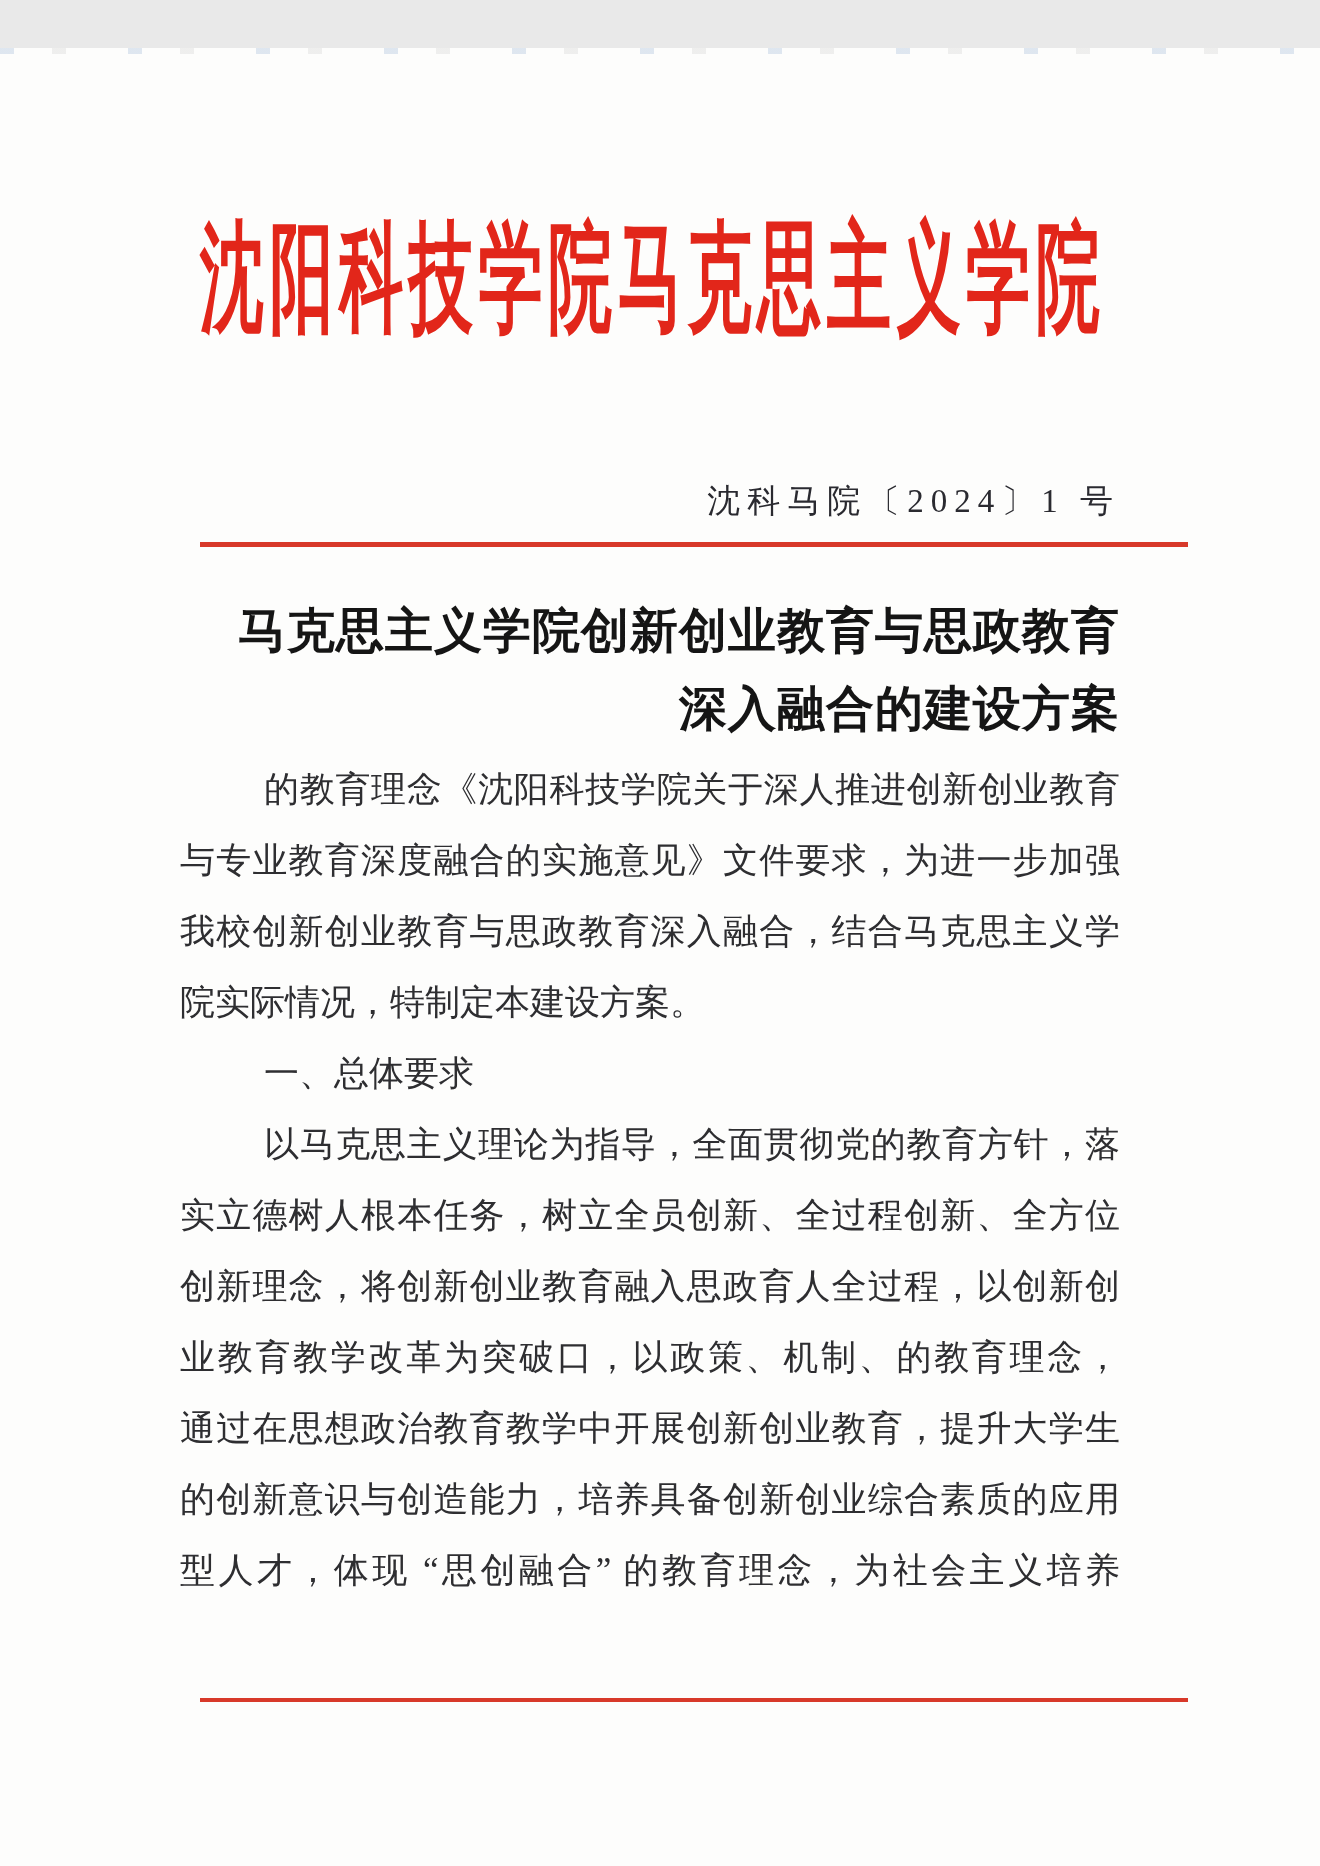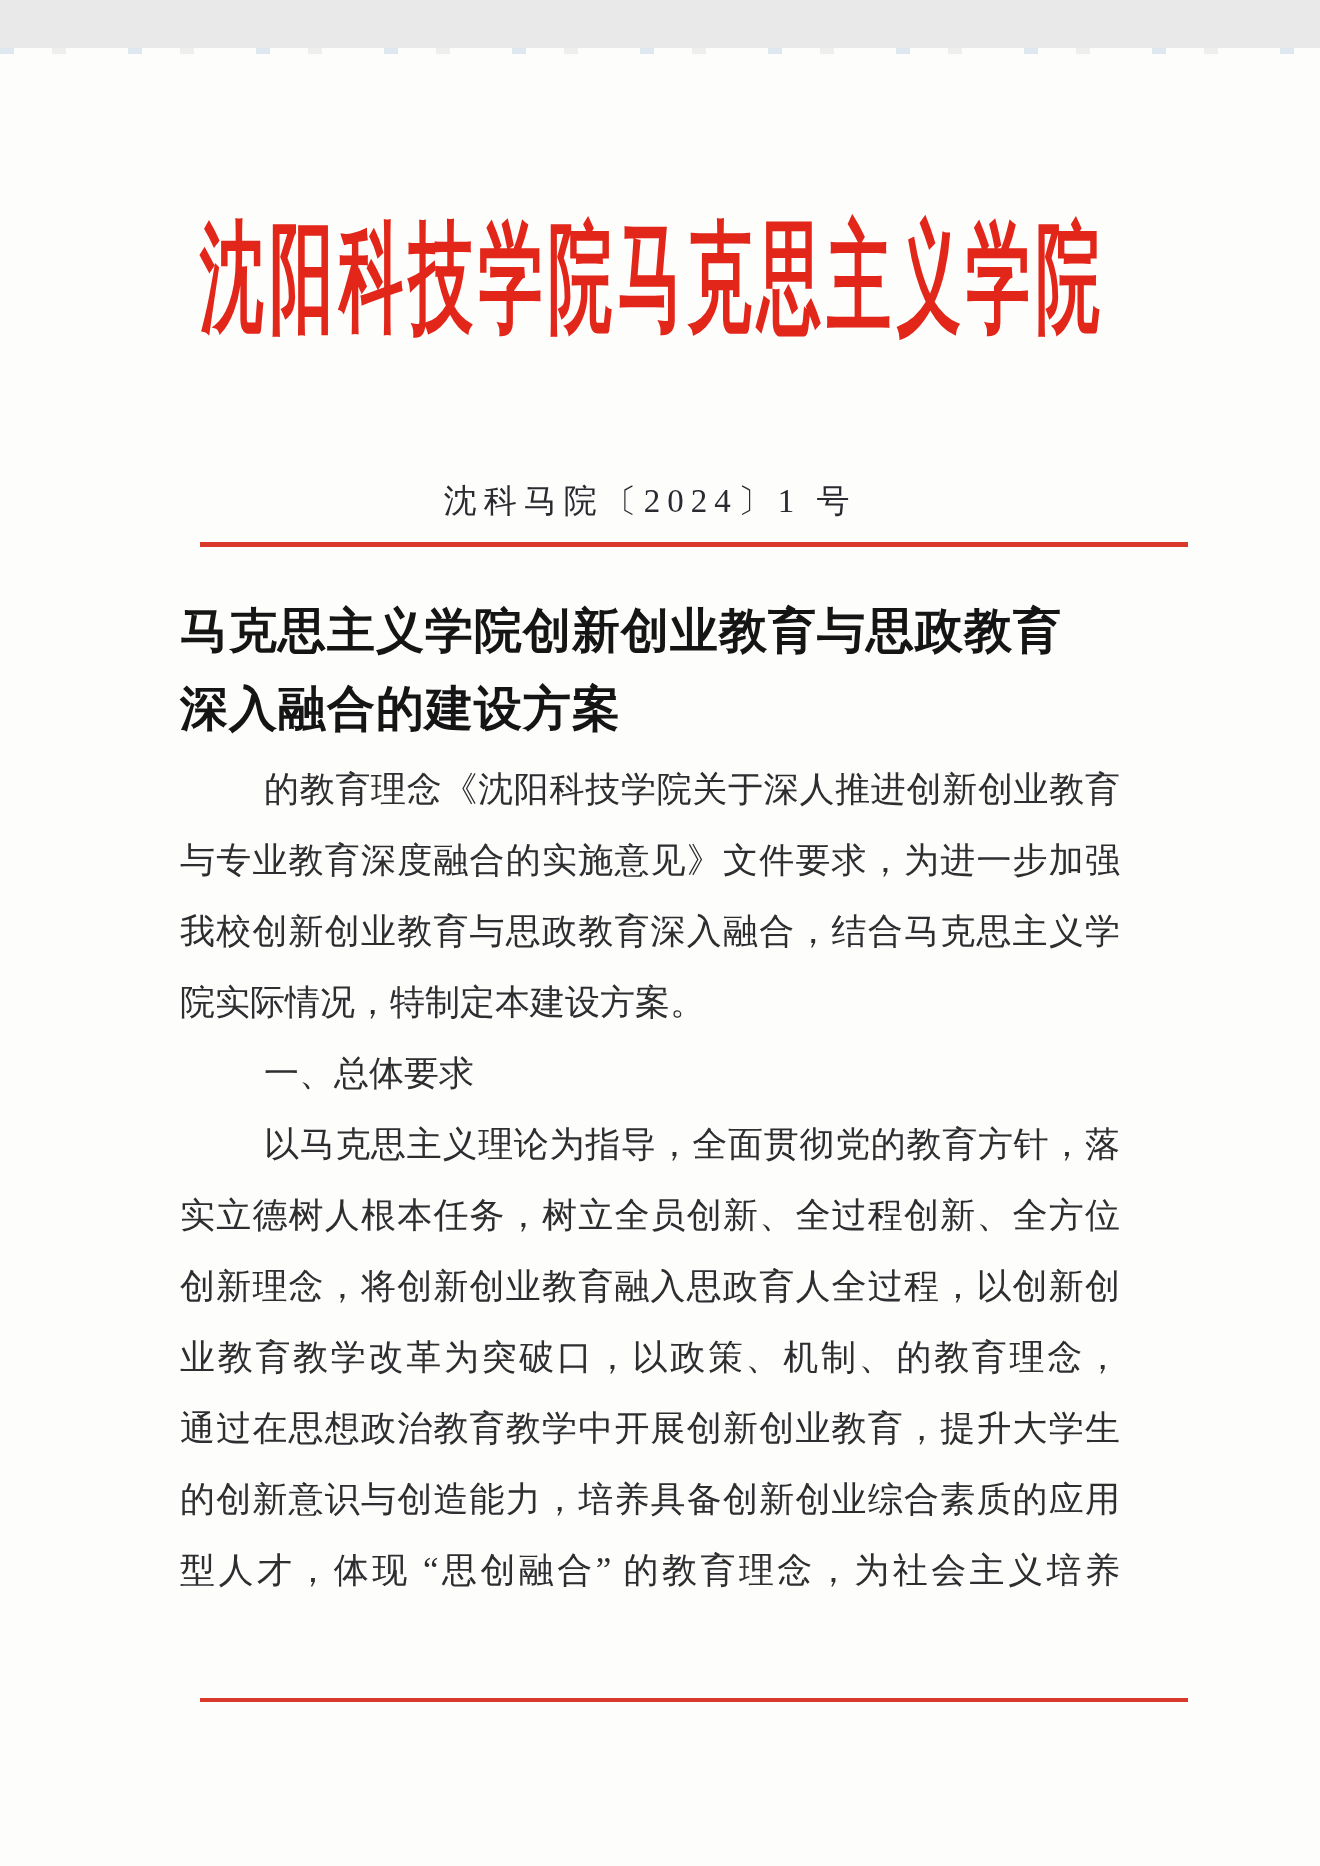--- a/index.html
+++ b/index.html
@@ -20,30 +20,30 @@
   .org-banner { position:absolute; top:162px; left:200px; width:900px; }
   .org-banner-text {
     display:block;
     font-size:64px; line-height:74px; font-weight:bold;
     color:#e2261a;
     text-align:justify; text-align-last:justify;
     transform:scaleY(1.88); transform-origin:50% 0;
   }
   .doc-number {
     position:absolute; top:430px; left:180px; width:940px;
-    text-align:center;
+    text-align:right;
     font-size:33px; line-height:46px; letter-spacing:7px;
     color:#2a2a30;
   }
   .rule { position:absolute; left:200px; width:988px; height:5px; background:#d8392a; }
   .rule-top { top:494px; }
   .rule-bottom { top:1650px; height:4px; }
   .doc-title {
     position:absolute; top:544px; left:180px; width:940px;
-    text-align:left;
+    text-align:right;
     font-weight:bold; color:#151515;
     font-size:48px; line-height:78px;
     letter-spacing:1px;
   }
   .body-text {
     position:absolute; top:706px; left:180px; width:940px;
     color:#2e2e31;
   }
   .body-line {
     height:71px; line-height:71px;

